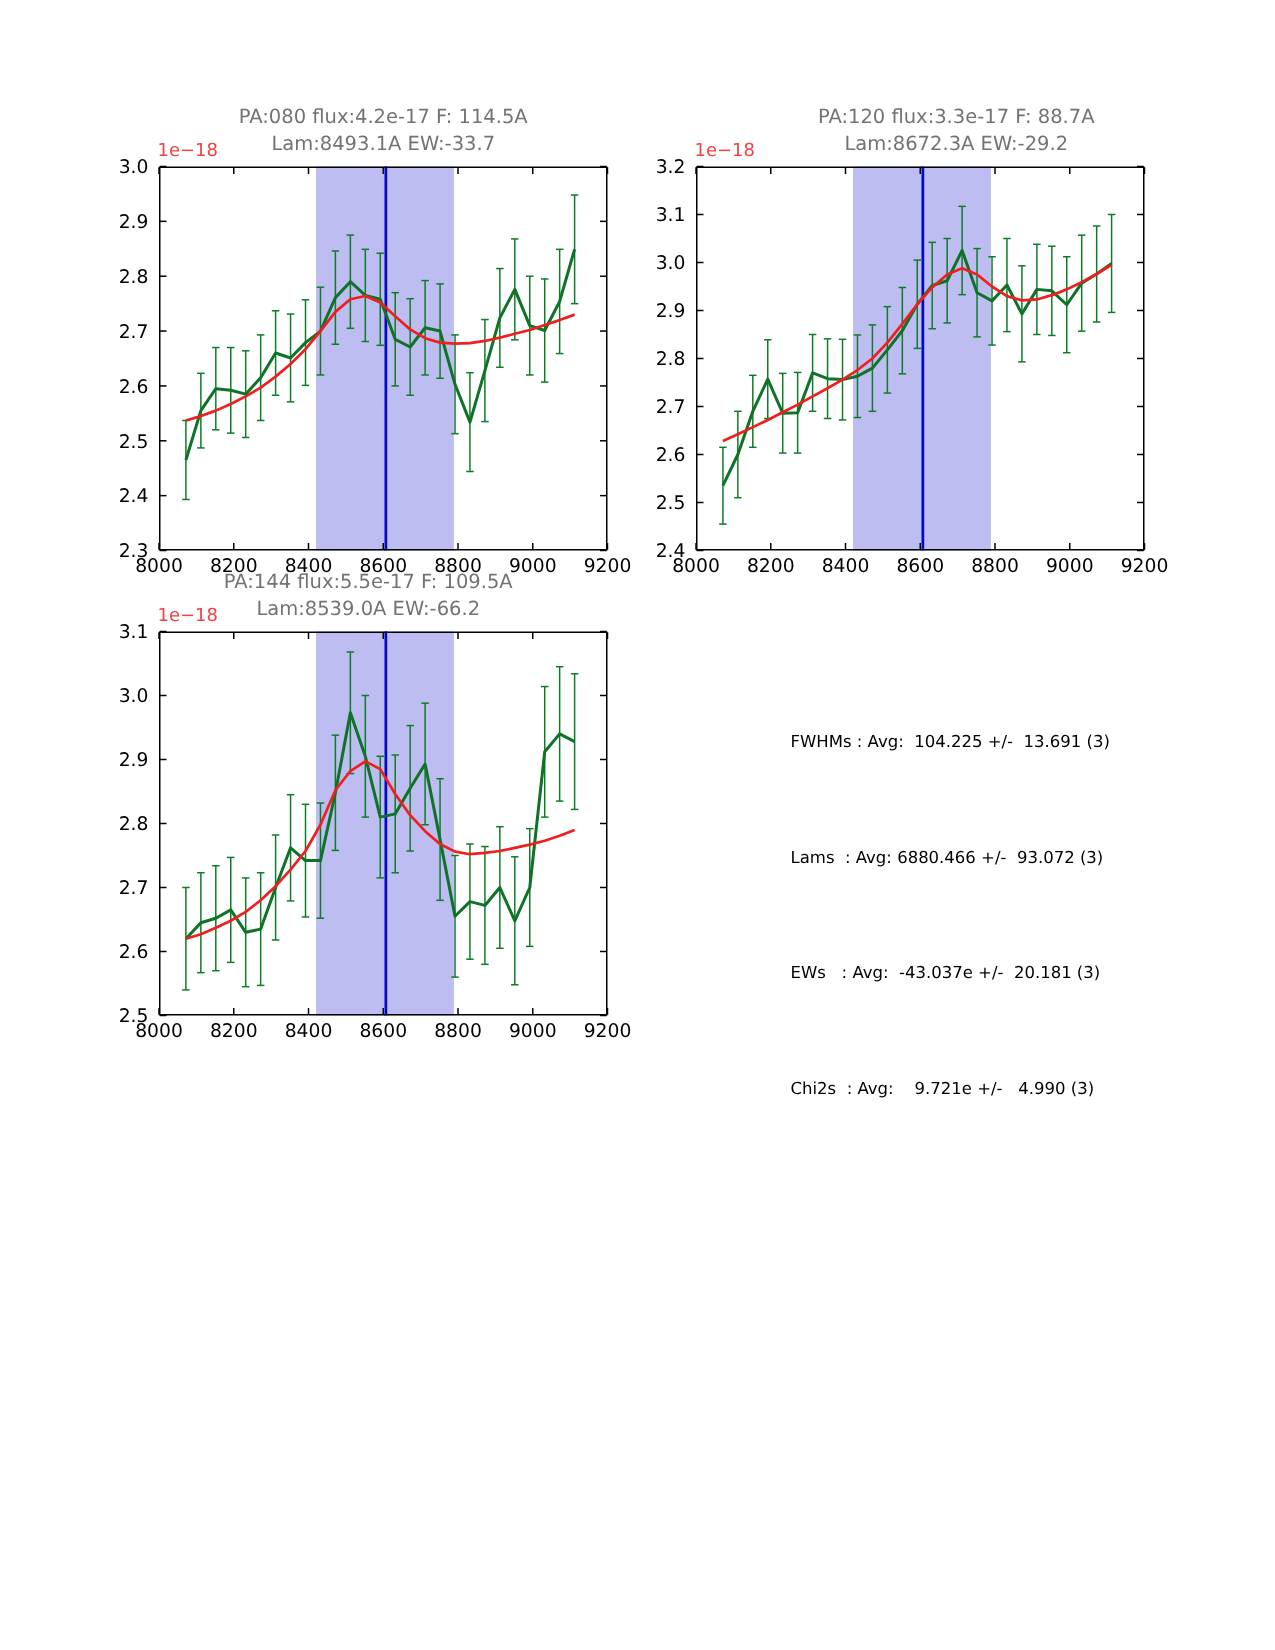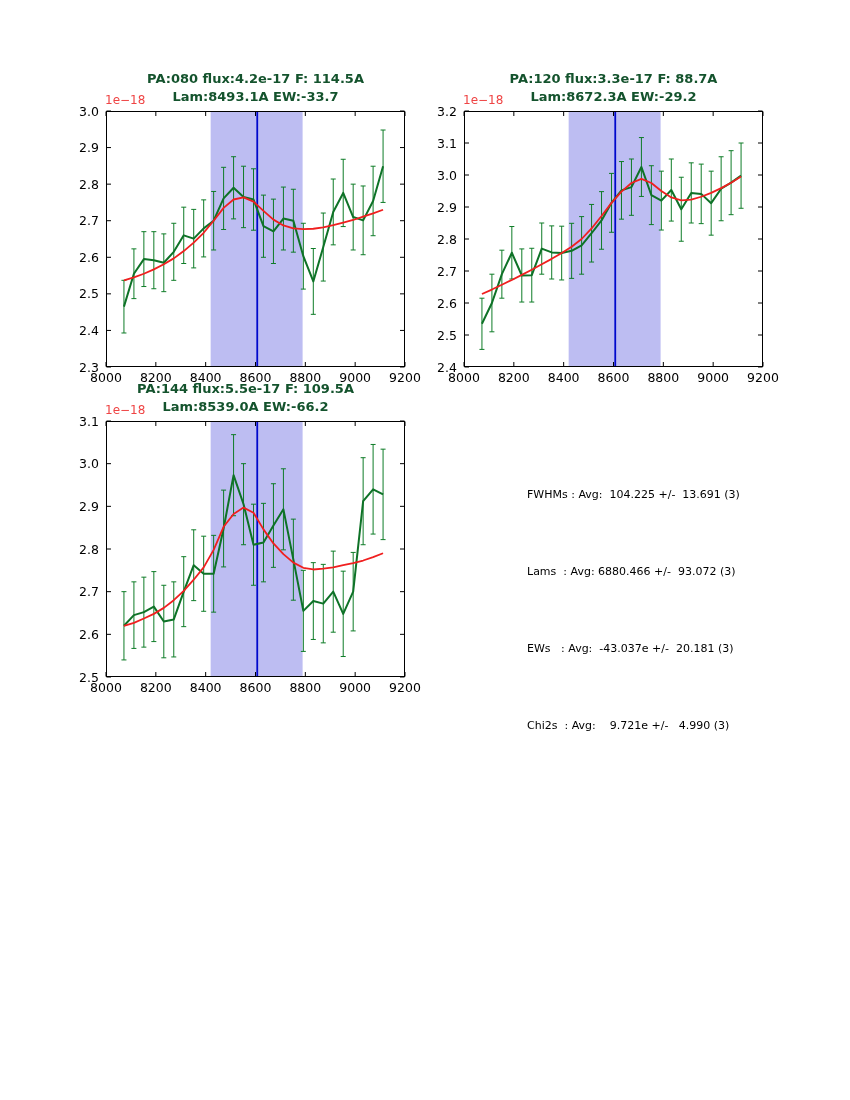--- a/index.html
+++ b/index.html
@@ -4,23 +4,23 @@
 <style>
   html,body{margin:0;padding:0;background:#ffffff;}
   #figure{position:relative;width:850px;height:1100px;background:#ffffff;
           font-family:"DejaVu Sans",sans-serif;color:#000;overflow:hidden;}
   .plot{position:absolute;width:299px;height:256px;}
   #plot-0{left:106px;top:111px;}
   #plot-1{left:464px;top:111px;}
   #plot-2{left:106px;top:421px;}
   .plot svg{position:absolute;left:0;top:0;overflow:visible;}
   .plot-title{position:absolute;width:299px;text-align:center;
-              font-size:13px;line-height:17.5px;color:#14532d;font-weight:bold;}
+              font-size:13px;line-height:17.5px;color:#737373;}
   #title-0,#title-1{top:70px;}
-  #title-0{left:106px;} #title-1{left:464px;}
+  #title-0{left:106px;} #title-1{left:488px;}
   #title-2{left:96px;top:380px;}
   .offset-label{position:absolute;font-size:12px;color:#ef4444;}
   #offset-0{left:105px;top:93px;}
   #offset-1{left:463px;top:93px;}
   #offset-2{left:105px;top:403px;}
   .ticklabel{font-family:"DejaVu Sans",sans-serif;font-size:12.5px;fill:#000;}
   .stats{position:absolute;left:527px;top:431px;font-size:11px;
          line-height:25.6px;white-space:pre;color:#000;}
 </style>
 </head>

